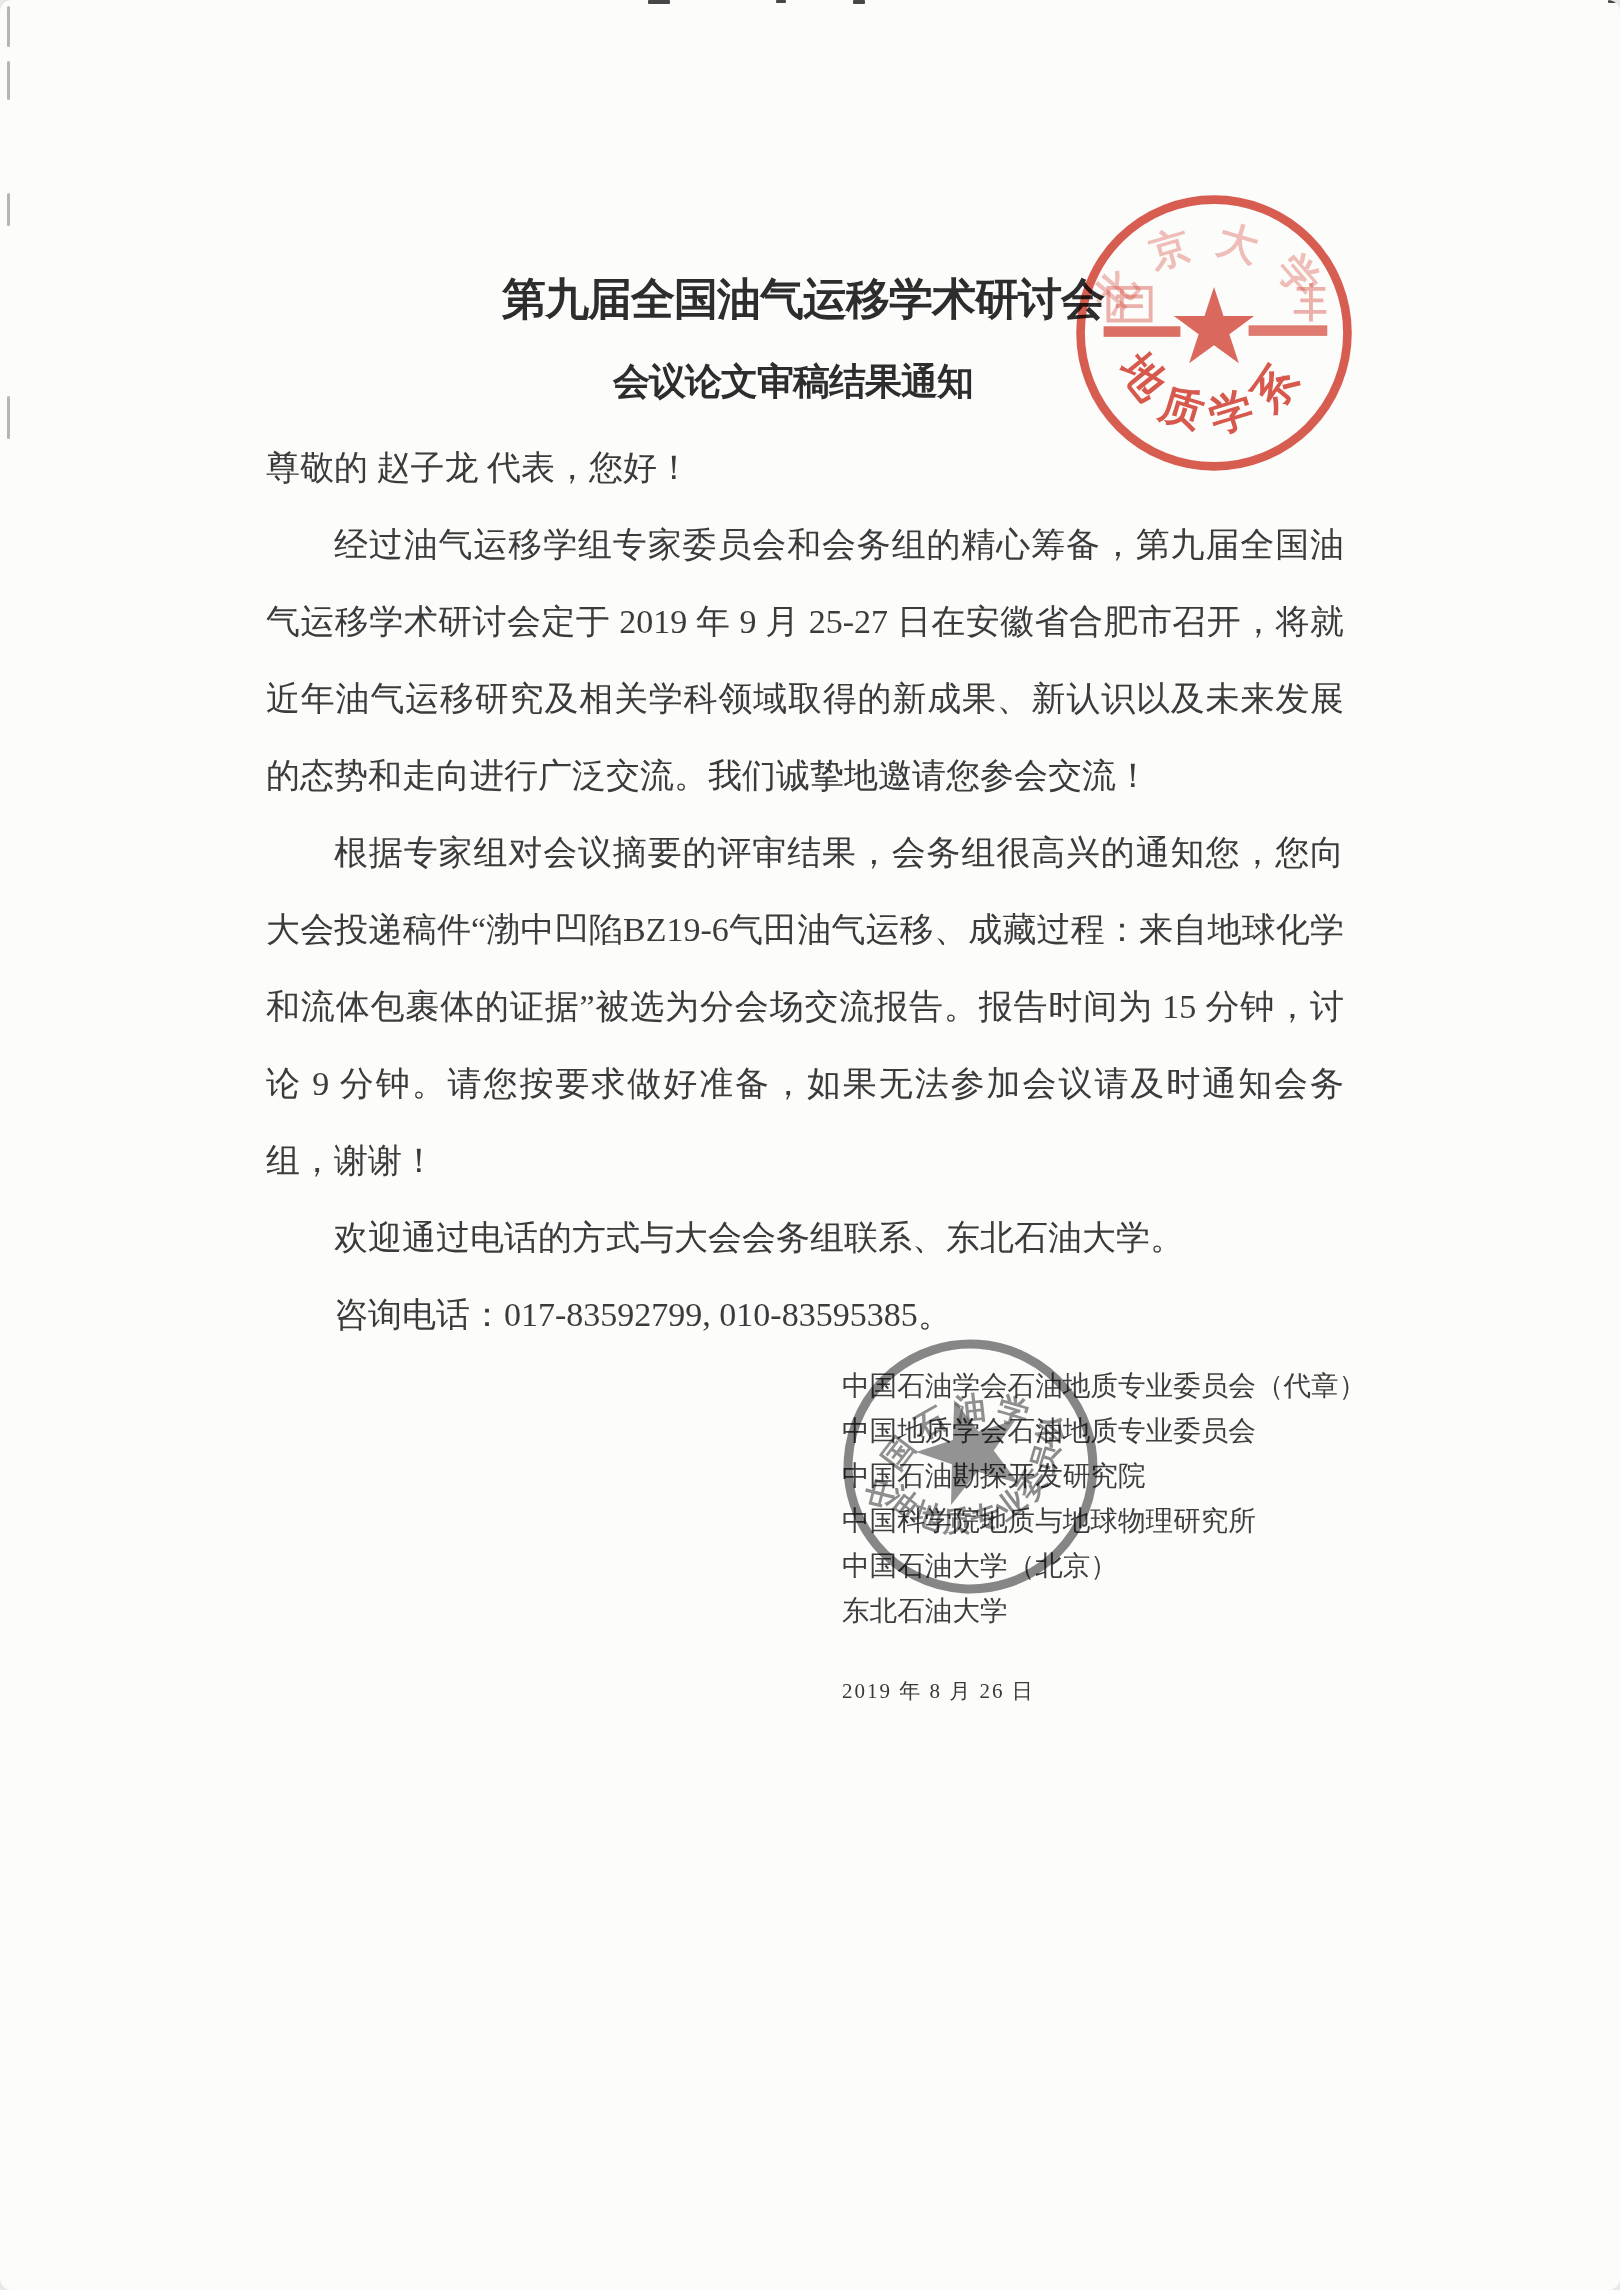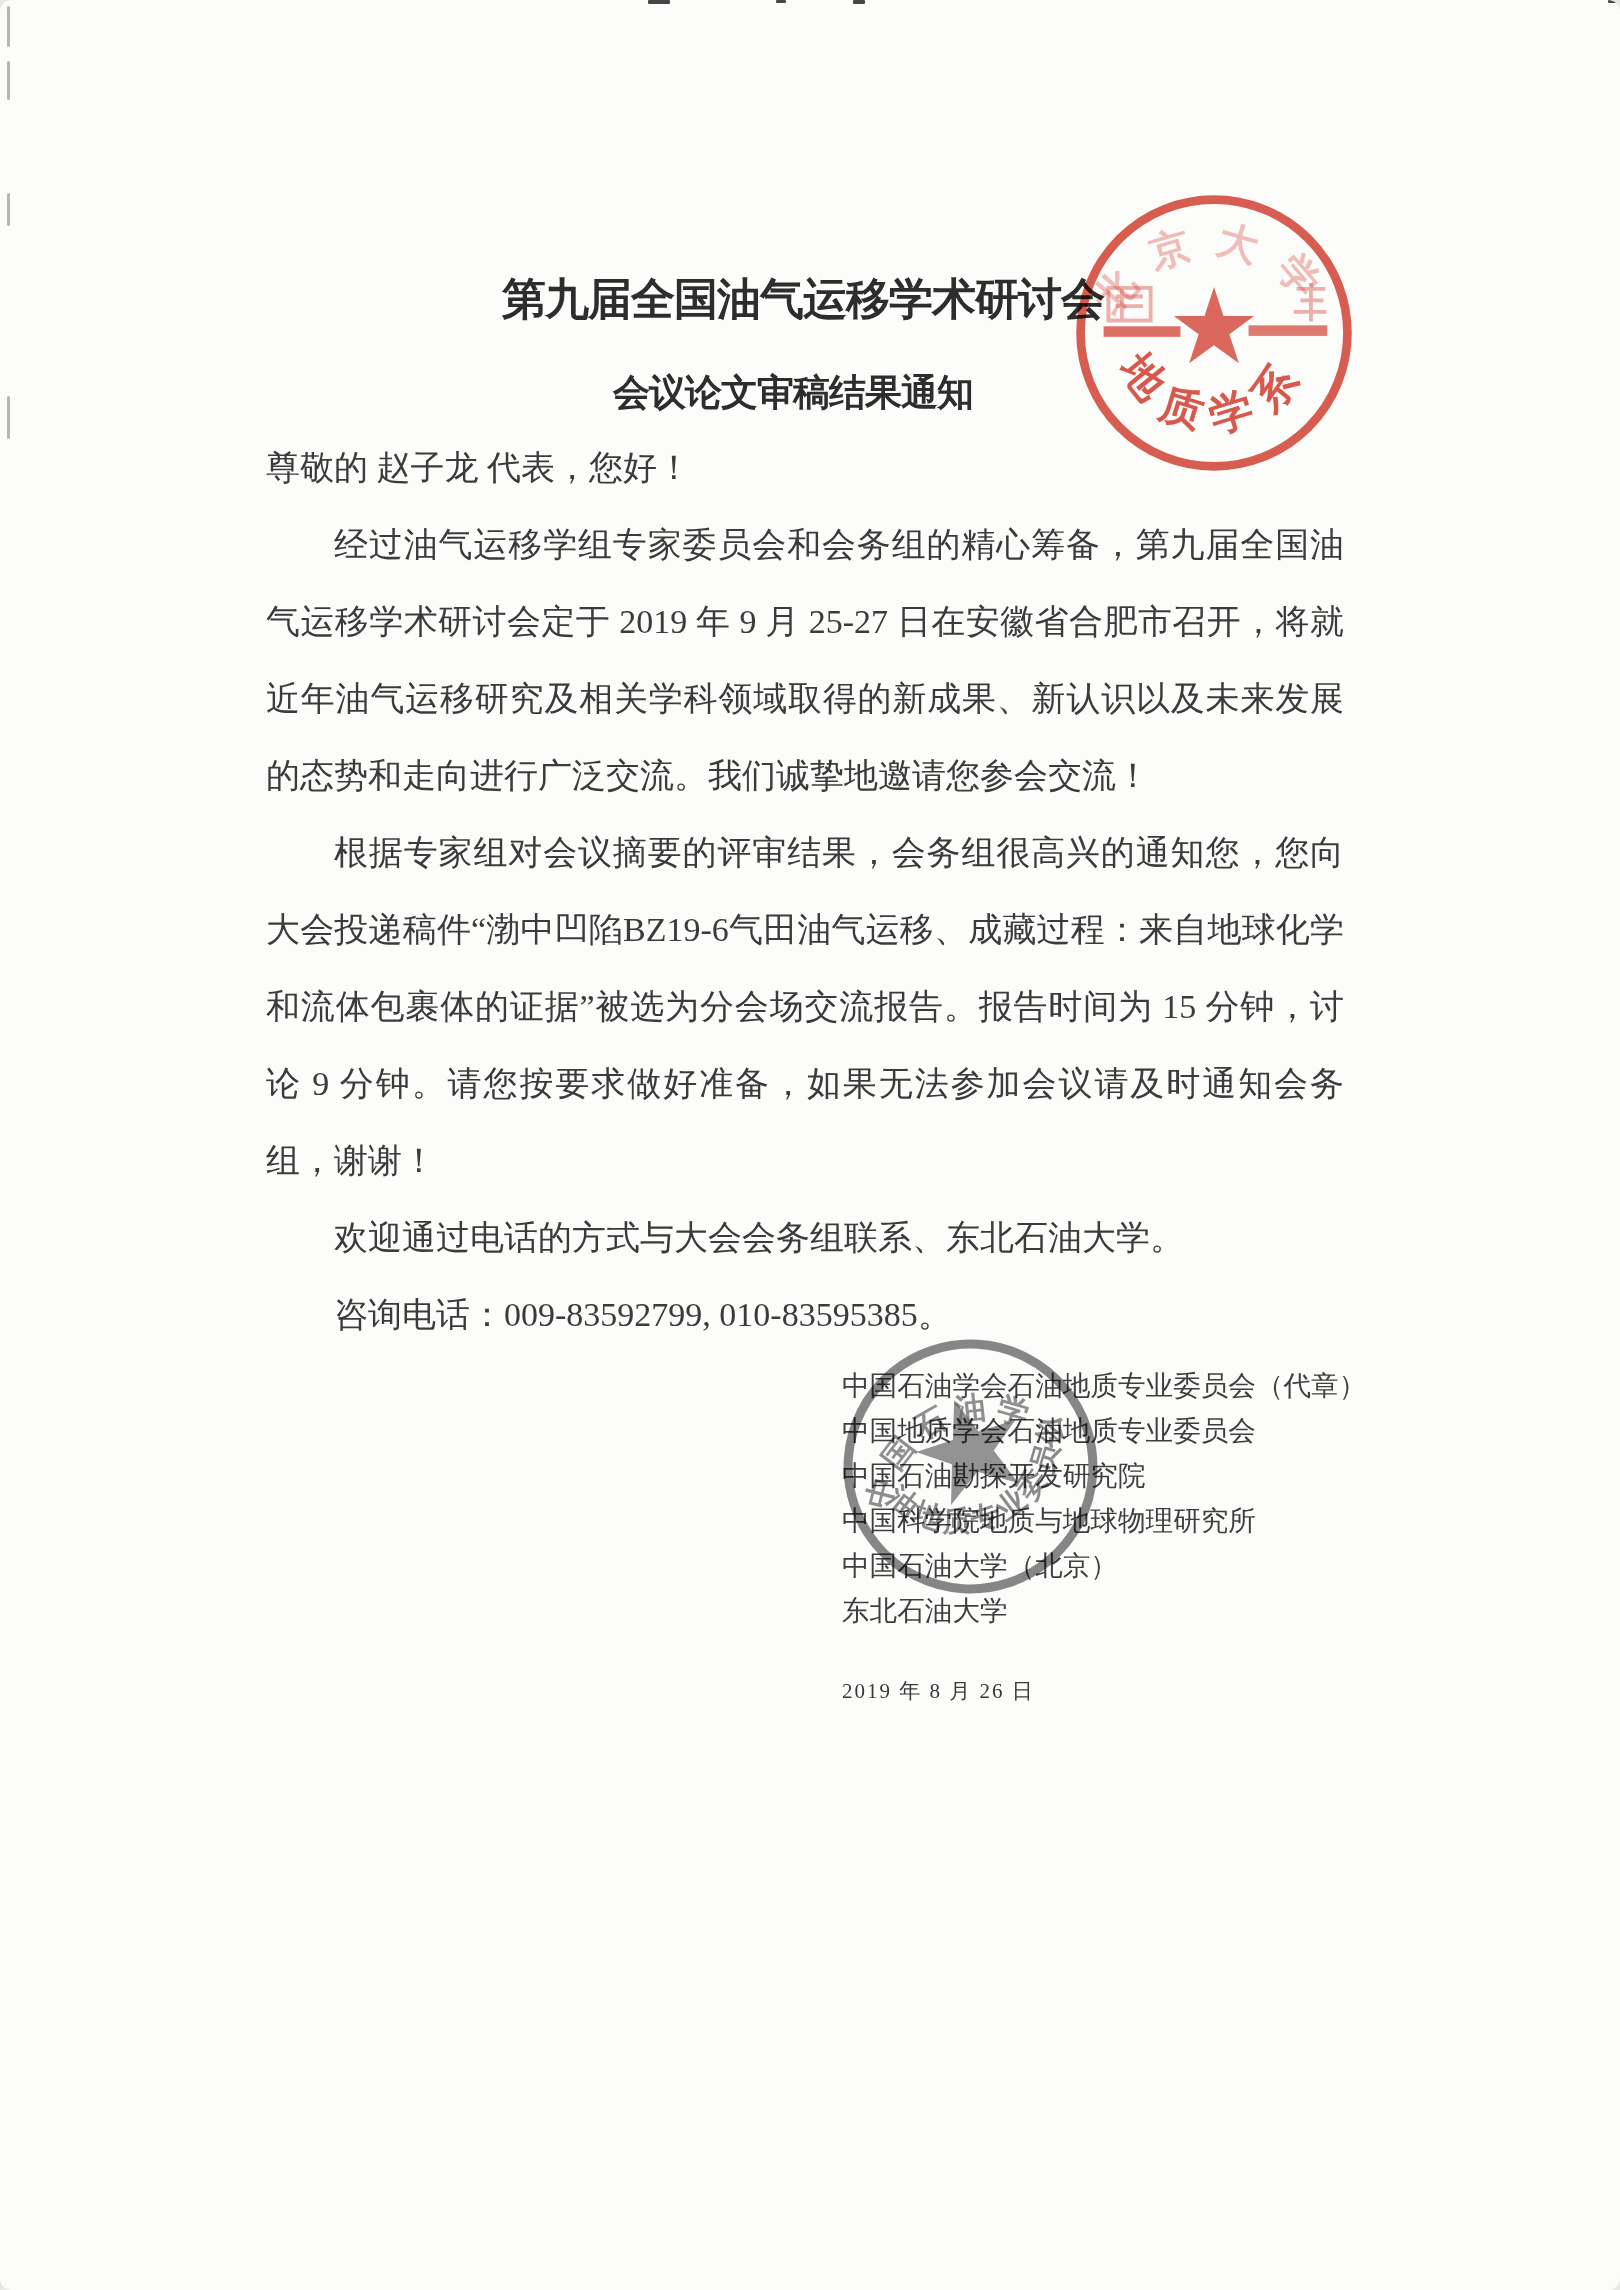--- a/index.html
+++ b/index.html
@@ -17,21 +17,21 @@
   .edge-mark{position:absolute;background:#474747;border-radius:1px;}
   .left-line{position:absolute;left:6.9px;width:3px;background:#b5b5b3;border-radius:2px;}
   
   .title{
     position:absolute;top:270px;left:0;width:1606px;
     text-align:center;
     font-family:"Liberation Sans","DejaVu Sans",sans-serif;
     font-weight:700;font-size:44px;letter-spacing:-1px;color:#2d2d2d;
   }
   .subtitle{
-    position:absolute;top:368px;left:0;width:1586px;
+    position:absolute;top:357px;left:0;width:1586px;
     text-align:center;
     font-family:"Liberation Sans","DejaVu Sans",sans-serif;
     font-weight:700;font-size:37px;letter-spacing:-1px;color:#2d2d2d;
   }
   
   .letter{
     position:absolute;left:266px;top:429px;width:1078px;
     font-size:34px;line-height:77px;
     text-align:justify;
   }
@@ -93,21 +93,21 @@
         <textPath href="#arcRedBottom" startOffset="50%">地质学系</textPath>
       </text>
     </g>
   </svg>
 
   <div class="letter">
     <p>尊敬的 赵子龙 代表，您好！</p>
     <p class="indent">经过油气运移学组专家委员会和会务组的精心筹备，第九届全国油气运移学术研讨会定于 2019 年 9 月 25-27 日在安徽省合肥市召开，将就近年油气运移研究及相关学科领域取得的新成果、新认识以及未来发展的态势和走向进行广泛交流。我们诚挚地邀请您参会交流！</p>
     <p class="indent">根据专家组对会议摘要的评审结果，会务组很高兴的通知您，您向大会投递稿件“渤中凹陷BZ19-6气田油气运移、成藏过程：来自地球化学和流体包裹体的证据”被选为分会场交流报告。报告时间为 15 分钟，讨论 9 分钟。请您按要求做好准备，如果无法参加会议请及时通知会务组，谢谢！</p>
     <p class="indent">欢迎通过电话的方式与大会会务组联系、东北石油大学。</p>
-    <p class="indent">咨询电话：009-83592799, 010-83595385。</p>
+    <p class="indent">咨询电话：017-83592799, 010-83595385。</p>
   </div>
 
   <div class="signatures">
     <div>中国石油学会石油地质专业委员会（代章）</div>
     <div>中国地质学会石油地质专业委员会</div>
     <div>中国石油勘探开发研究院</div>
     <div>中国科学院地质与地球物理研究所</div>
     <div>中国石油大学（北京）</div>
     <div>东北石油大学</div>
   </div>

